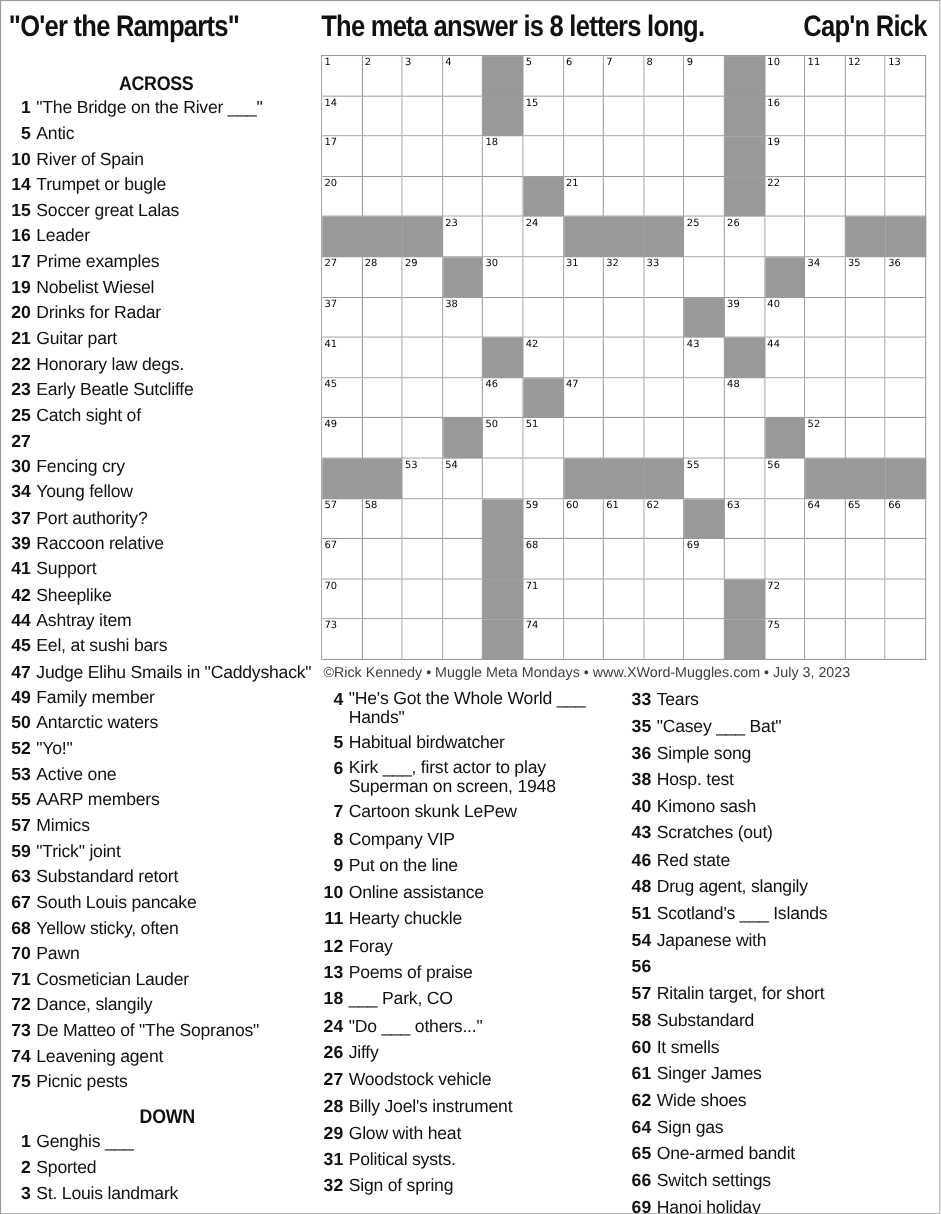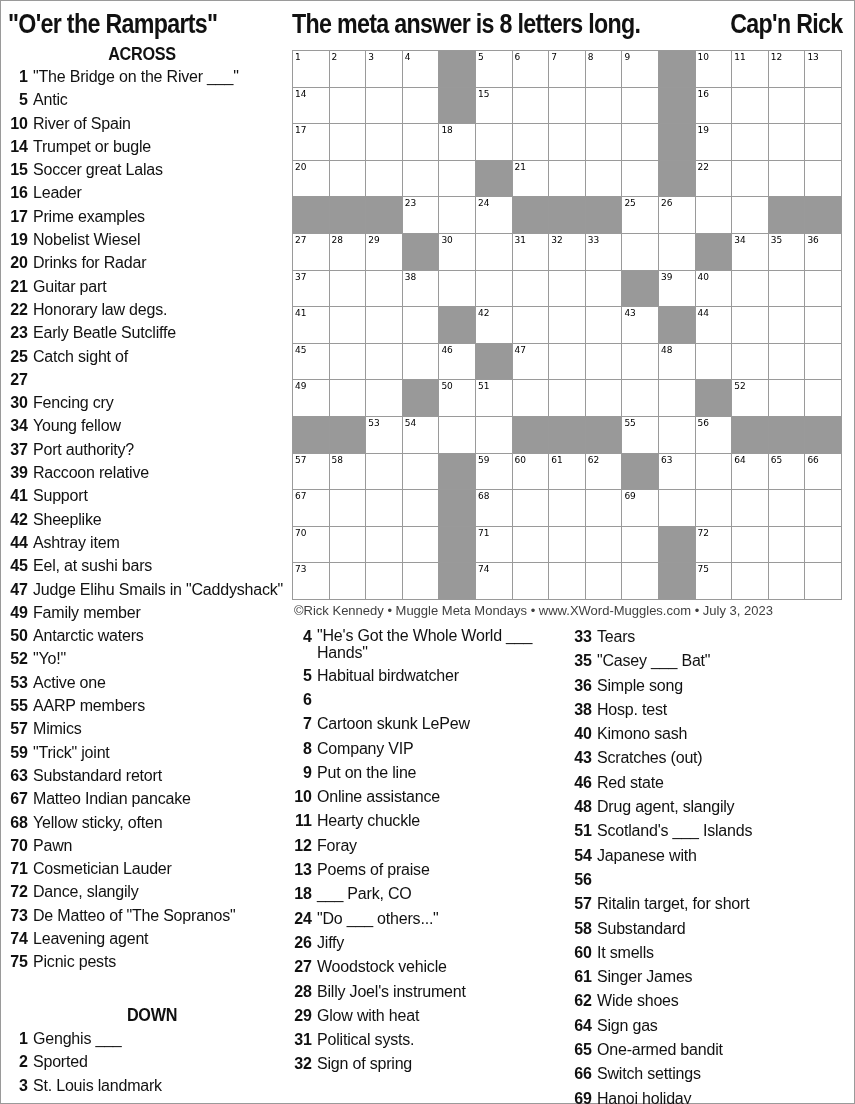--- a/index.html
+++ b/index.html
@@ -14,21 +14,21 @@
   .cell.black { background:#999999; }
   .cell .num { position:absolute; left:2px; top:1px; font-family:"DejaVu Sans", sans-serif; font-size:9px; line-height:10px; color:#000; }
 
   .footer { position:absolute; left:294px; top:603px; font-size:13px; color:#404040; white-space:nowrap; letter-spacing:0px;text-align:right; }
 
   .heading { font-weight:bold; font-size:18px; text-align:center; letter-spacing:-0.3px; transform:scaleX(0.9); }
   .clue { display:flex; font-size:16px; line-height:18px; white-space:nowrap; }
   .clue .n { font-weight:bold; width:26px; text-align:right; padding-right:5px; flex:none; }
   .clue .t { letter-spacing:-0.2px; }
   .col { position:absolute; }
-  .col-across { left:2px; top:44px; width:280px; }
+  .col-across { left:2px; top:66px; width:280px; }
   .col-across .heading { margin-bottom:2px; height:22px; }
   .col-across .clue { height:23.3px; }
   .col-down1 { left:286px; top:628px; width:280px; }
   .col-down2 { left:566px; top:628px; width:280px; }
   .col-down1 .clue, .col-down2 .clue { height:24.3px; }
   .clue.wrap { white-space:normal; height:auto !important; margin-bottom:6px; }
   .clue.wrap .t { width:220px; line-height:16.5px; }
   .down-head { position:absolute; left:12px; top:1005px; width:280px; }
   .col-down0 { position:absolute; left:2px; top:1030px; width:280px; }
   .col-down0 .clue { height:23.3px; }
@@ -543,21 +543,21 @@
       <div class="clue">
         <span class="n">59</span>
         <span class="t">"Trick" joint</span>
       </div>
       <div class="clue">
         <span class="n">63</span>
         <span class="t">Substandard retort</span>
       </div>
       <div class="clue">
         <span class="n">67</span>
-        <span class="t">Matteo Indian pancake</span>
+        <span class="t">South Louis pancake</span>
       </div>
       <div class="clue">
         <span class="n">68</span>
         <span class="t">Yellow sticky, often</span>
       </div>
       <div class="clue">
         <span class="n">70</span>
         <span class="t">Pawn</span>
       </div>
       <div class="clue">
@@ -604,20 +604,21 @@
     <div class="clue wrap">
       <span class="n">4</span>
       <span class="t">"He's Got the Whole World ___ Hands"</span>
     </div>
     <div class="clue">
       <span class="n">5</span>
       <span class="t">Habitual birdwatcher</span>
     </div>
     <div class="clue wrap">
       <span class="n">6</span>
+      <span class="t">Kirk ___, first actor to play Superman on screen, 1948</span>
     </div>
     <div class="clue">
       <span class="n">7</span>
       <span class="t">Cartoon skunk LePew</span>
     </div>
     <div class="clue">
       <span class="n">8</span>
       <span class="t">Company VIP</span>
     </div>
     <div class="clue">

